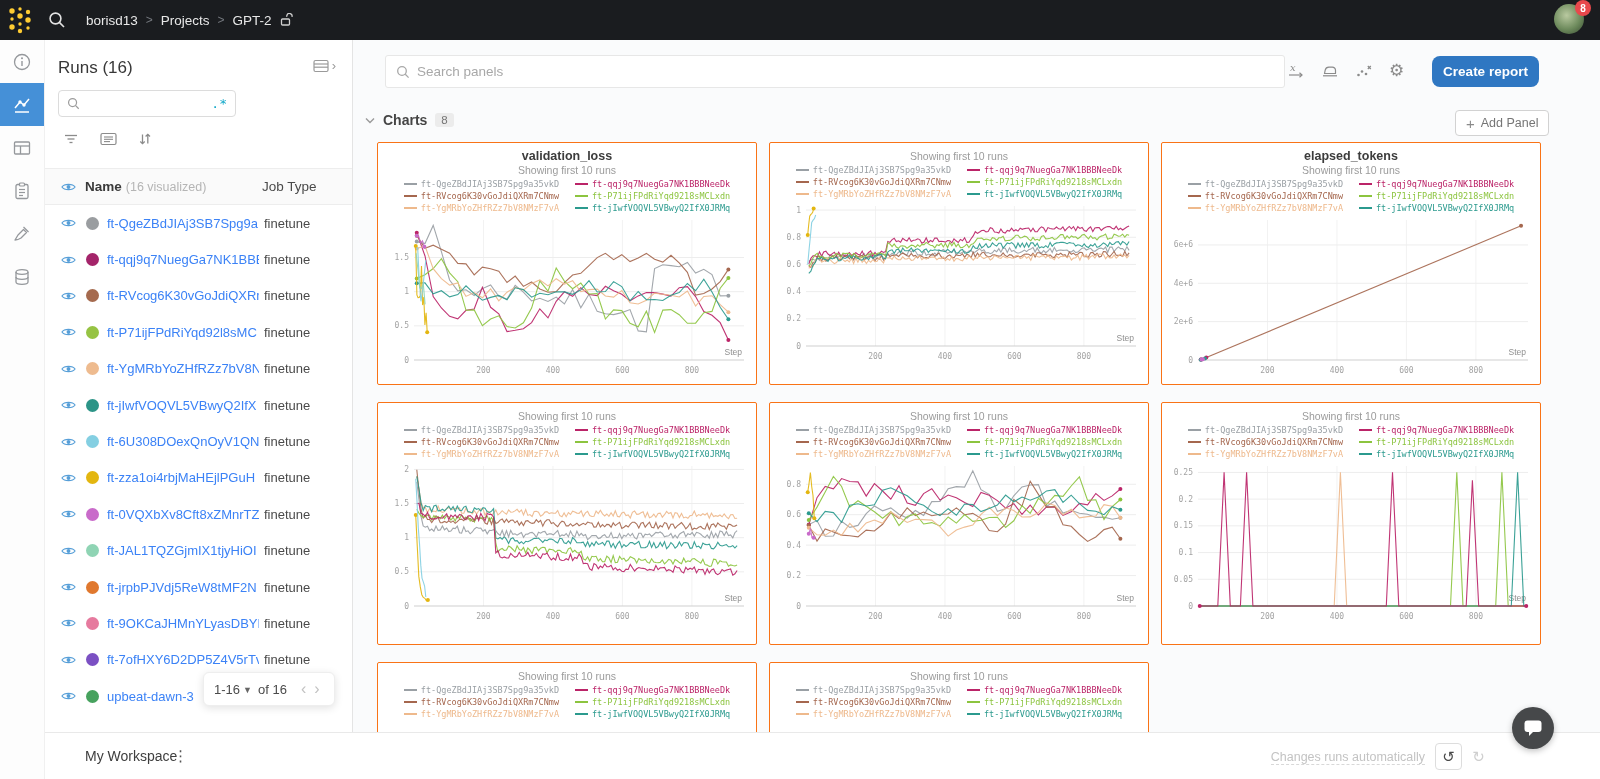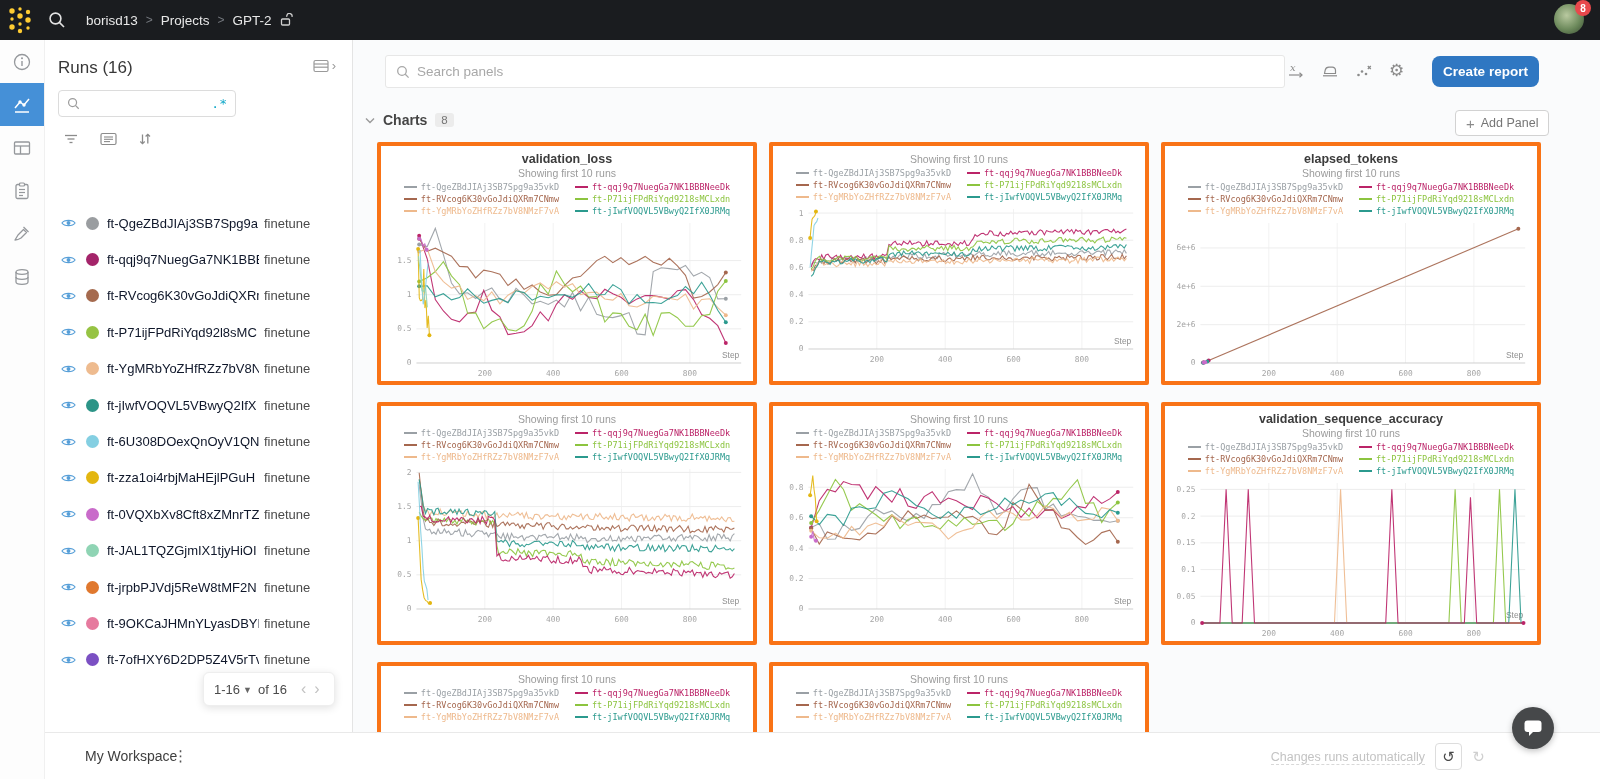--- a/index.html
+++ b/index.html
@@ -33,21 +33,21 @@
   .rp-tools { position:absolute; top:92px; left:18px; display:flex; gap:21px; align-items:center; }
   .rp-tools > span { cursor:pointer; display:flex; }
   .rp-head { position:absolute; top:128px; left:0; right:0; height:37px; background:#fafafa; border-top:1px solid #ededed; border-bottom:1px solid #ededed; display:flex; align-items:center; padding-left:16px; font-size:13.5px; }
   .rp-head .hname { font-weight:bold; color:#3a3a3a; margin-left:9px; }
   .rp-head .hvis { color:#b5b5b5; margin-left:4px; font-size:12.5px; }
   .rp-head .hjob { position:absolute; left:217px; color:#4a4a4a; }
   .rp-rows { position:absolute; top:165px; left:0; right:0; bottom:0; overflow:hidden; }
   .run-row { height:36.4px; display:flex; align-items:center; padding-left:16px; cursor:pointer; }
   .run-row .eye { width:16px; display:flex; margin-right:9px; }
   .run-row .dot { width:13px; height:13px; border-radius:50%; flex:none; margin-right:8px; }
-  .run-row .rname { width:152px; font-size:13px; color:#0f172a; white-space:nowrap; overflow:hidden; }
+  .run-row .rname { width:152px; font-size:13px; color:#3b82f6; white-space:nowrap; overflow:hidden; }
   .run-row .rjob { font-size:13px; color:#4a4a4a; margin-left:5px; }
   .pager { position:absolute; left:158px; top:632px; height:34px; background:#fff; border:1px solid #eee; border-radius:6px; box-shadow:0 2px 8px rgba(0,0,0,.12); display:flex; align-items:center; padding:0 10px; z-index:30; font-size:13px; color:#4a4a4a; }
   .pager .caret { font-size:9px; color:#666; margin:2px 2px 0 3px; }
   .pager .oftxt { margin:0 10px 0 4px; }
   .pager .pg-btn { color:#c2c2c2; font-size:16px; padding:0 4px; cursor:pointer; }
 
   
   .main { position:absolute; top:40px; left:353px; right:0; bottom:47px; background:#fafbfc; overflow:hidden; }
   .panels-search { position:absolute; top:15px; left:32px; width:900px; height:33px; background:#fff; border:1px solid #e7e7e7; border-radius:3px; display:flex; align-items:center; padding:0 10px; }
   .panels-search input { border:none; outline:none; flex:1; font-size:13.5px; margin-left:7px; font-family:"Liberation Sans",sans-serif; background:transparent; }
@@ -55,21 +55,21 @@
   .mtools { position:absolute; top:22px; left:934px; display:flex; gap:16px; align-items:center; }
   .mtools > span { cursor:pointer; display:flex; color:#8b8b8b; }
   .gear-glyph { font-size:17px; line-height:1; }
   .create-report { position:absolute; top:16px; left:1079px; width:107px; height:31px; background:#2f77c2; color:#fff; border:none; border-radius:8px; font-size:13.5px; font-weight:bold; cursor:pointer; font-family:"Liberation Sans",sans-serif; }
   .sec-head { position:absolute; top:72px; left:12px; display:flex; align-items:center; gap:8px; cursor:pointer; }
   .sec-title { font-size:14px; font-weight:bold; color:#454545; }
   .sec-count { font-size:11.5px; color:#757575; background:#ececec; border-radius:3px; padding:1px 6px; }
   .add-panel { position:absolute; top:70px; left:1102px; height:26px; padding:0 10px; background:#fff; border:1px solid #d2d2d2; border-radius:4px; font-size:12.5px; color:#757575; display:flex; align-items:center; gap:6px; cursor:pointer; font-family:"Liberation Sans",sans-serif; }
   .add-panel .plus { font-size:15px; color:#8a8a8a; }
   .charts-grid { position:absolute; top:102px; left:24px; width:1164px; display:grid; grid-template-columns:repeat(3,1fr); column-gap:12px; row-gap:17px; }
-  .panel { background:#fff; border:4px solid #f97316; border-radius:2px; height:243px; padding-top:6px; overflow:hidden; }
+  .panel { background:#fff; border:1px solid #f97316; border-radius:2px; height:243px; padding-top:6px; overflow:hidden; }
   .p-title { text-align:center; font-size:12.5px; font-weight:bold; color:#3c3c3c; }
   .p-sub { text-align:center; font-size:10.5px; color:#9b9b9b; margin-top:1px; }
   .p-legend { display:grid; grid-template-columns:auto auto; column-gap:16px; row-gap:0; justify-content:center; margin-top:2px; }
   .lg-item { display:flex; align-items:center; gap:4px; height:12px; cursor:pointer; }
   .lg-swatch { width:13px; height:2px; flex:none; }
   .lg-name { font-family:"DejaVu Sans Mono",monospace; font-size:8.5px; white-space:nowrap; }
   .p-plot { width:100%; height:166px; display:block; margin-top:1px; }
 
   
   .footer { position:absolute; left:45px; right:0; bottom:0; height:47px; background:#fff; border-top:1px solid #e9e9e9; z-index:40; }
@@ -208,20 +208,31 @@
       </span>
     <span>
         <svg width="14" height="14" viewBox="0 0 14 14">
           <line x1="4.5" y1="2.5" x2="4.5" y2="11.5" stroke="#8b8b8b" stroke-width="1.3"></line>
           <polyline points="2.3,9.5 4.5,11.7 6.7,9.5" fill="none" stroke="#8b8b8b" stroke-width="1.3"></polyline>
           <line x1="9.8" y1="11.5" x2="9.8" y2="2.5" stroke="#8b8b8b" stroke-width="1.3"></line>
           <polyline points="7.6,4.5 9.8,2.3 12,4.5" fill="none" stroke="#8b8b8b" stroke-width="1.3"></polyline>
         </svg>
       </span>
   </div>
+  <div class="rp-head">
+    <span class="eye" style="display:flex;">
+        <svg width="15" height="12" viewBox="0 0 16 12">
+          <path d="M1 6 C3.5 2.2 12.5 2.2 15 6 C12.5 9.8 3.5 9.8 1 6 Z" fill="none" stroke="#579fd8" stroke-width="1.2"></path>
+          <circle cx="8" cy="6" r="2.1" fill="#579fd8"></circle>
+        </svg>
+      </span>
+    <span class="hname">Name</span>
+    <span class="hvis">(16 visualized)</span>
+    <span class="hjob">Job Type</span>
+  </div>
   <div class="rp-rows">
       <div class="run-row">
         <span class="eye">
           <svg width="15" height="12" viewBox="0 0 16 12">
             <path d="M1 6 C3.5 2.2 12.5 2.2 15 6 C12.5 9.8 3.5 9.8 1 6 Z" fill="none" stroke="#579fd8" stroke-width="1.2"></path>
             <circle cx="8" cy="6" r="2.1" fill="#579fd8"></circle>
           </svg>
         </span>
         <span class="dot" style="background:#9a9da0"></span>
         <span class="rname">ft-QgeZBdJIAj3SB7Spg9a</span>
@@ -351,20 +362,31 @@
       <div class="run-row">
         <span class="eye">
           <svg width="15" height="12" viewBox="0 0 16 12">
             <path d="M1 6 C3.5 2.2 12.5 2.2 15 6 C12.5 9.8 3.5 9.8 1 6 Z" fill="none" stroke="#579fd8" stroke-width="1.2"></path>
             <circle cx="8" cy="6" r="2.1" fill="#579fd8"></circle>
           </svg>
         </span>
         <span class="dot" style="background:#7b50c3"></span>
         <span class="rname">ft-7ofHXY6D2DP5Z4V5rTv</span>
         <span class="rjob">finetune</span>
+      </div>
+      <div class="run-row">
+        <span class="eye">
+          <svg width="15" height="12" viewBox="0 0 16 12">
+            <path d="M1 6 C3.5 2.2 12.5 2.2 15 6 C12.5 9.8 3.5 9.8 1 6 Z" fill="none" stroke="#579fd8" stroke-width="1.2"></path>
+            <circle cx="8" cy="6" r="2.1" fill="#579fd8"></circle>
+          </svg>
+        </span>
+        <span class="dot" style="background:#47a25e"></span>
+        <span class="rname">upbeat-dawn-3</span>
+        <span class="rjob"></span>
       </div>
     </div>
   <div class="pager">
     <span>1-16</span>
     <span class="caret">▼</span>
     <span class="oftxt">of 16</span>
     <span class="pg-btn">‹</span>
     <span class="pg-btn">›</span>
   </div>
 </div>
@@ -743,21 +765,20 @@
           <circle cx="350.36842105263156" cy="48.81936610433394" r="2" fill="#2b9a8e"></circle>
           <polyline points="37.7,31.3 39.1,22.0 40.4,11.5 41.7,25.5 43.0,34.5 44.3,57.3" fill="none" stroke="#e3b610" stroke-width="1.1" opacity="0.92"></polyline>
           <circle cx="37.73684210526316" cy="31.251029193846747" r="2" fill="#e3b610"></circle>
           <circle cx="44.33684210526316" cy="57.310738350345716" r="2" fill="#e3b610"></circle>
           <polyline points="38.8,72.8 40.4,67.4 42.0,76.7 43.6,76.7" fill="none" stroke="#c96bca" stroke-width="1.1" opacity="0.92"></polyline>
           <circle cx="38.77894736842105" cy="72.77787010387881" r="2" fill="#c96bca"></circle>
           <circle cx="43.642105263157895" cy="76.72302603195219" r="2" fill="#c96bca"></circle>
         </svg>
       </div>
       <div class="panel">
-        <div class="p-title">validation_sequence_accuracy</div>
         <div class="p-sub">Showing first 10 runs</div>
         <div class="p-legend">
           <div class="lg-item">
             <span class="lg-swatch" style="background: rgb(154, 160, 165);"></span>
             <span class="lg-name" style="color: rgb(154, 160, 165);">ft-QgeZBdJIAj3SB7Spg9a35vkD</span>
           </div>
           <div class="lg-item">
             <span class="lg-swatch" style="background: rgb(187, 36, 104);"></span>
             <span class="lg-name" style="color: rgb(187, 36, 104);">ft-qqj9q7NuegGa7NK1BBBNeeDk</span>
           </div>

